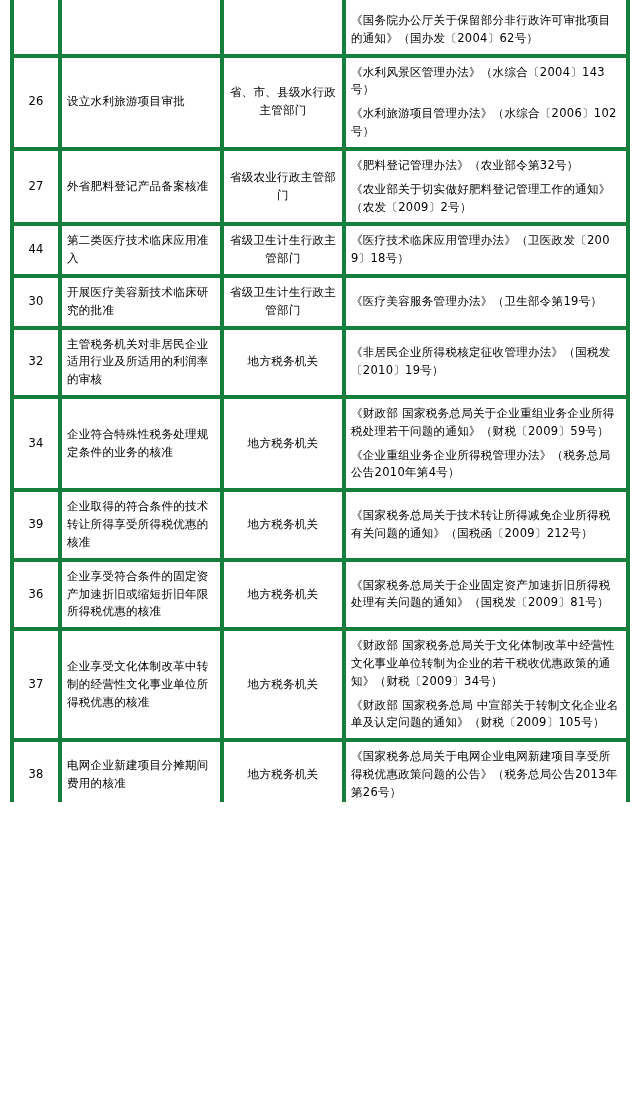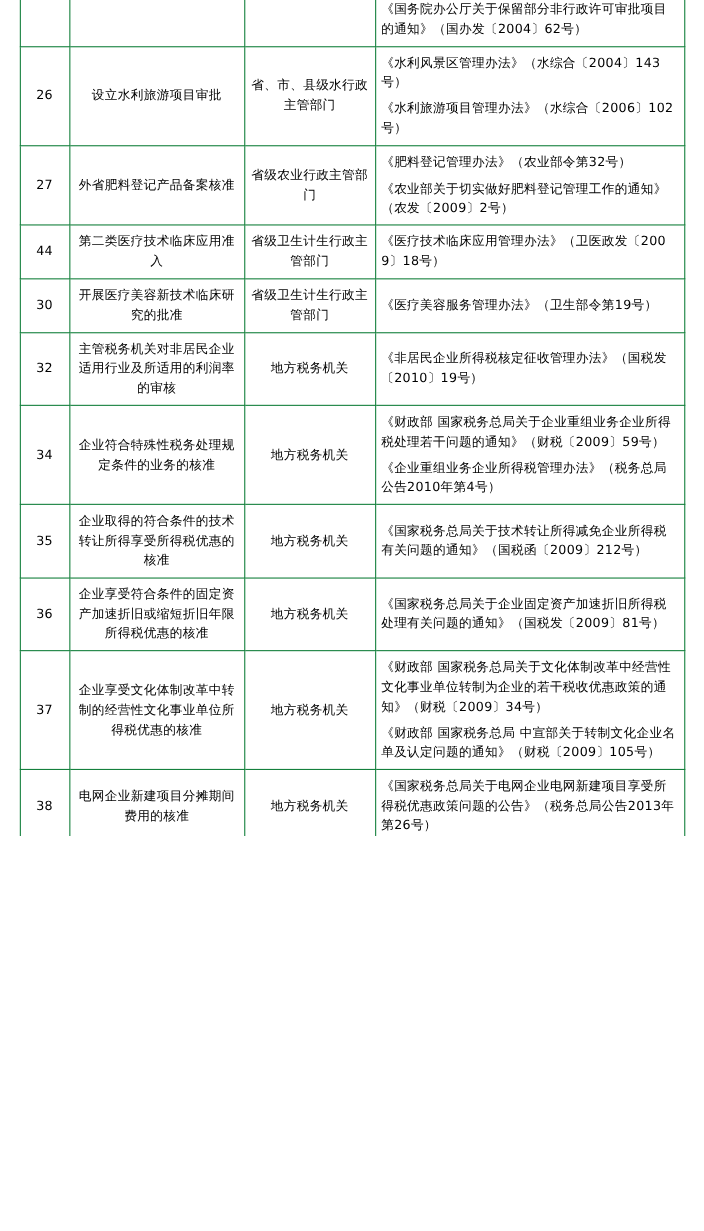--- a/index.html
+++ b/index.html
@@ -20,55 +20,55 @@
     box-sizing: border-box;
     padding: 0;
   }
   table.doc-table {
     border-collapse: collapse;
     width: 560px;
     margin: 0 auto;
     table-layout: fixed;
   }
   table.doc-table td {
-    border: 1px solid #15803d;
+    border: 4px solid #15803d;
     vertical-align: middle;
     padding: 6px 5px;
     font-size: 11.5px;
     line-height: 1.55;
     letter-spacing: 0.3px;
     word-break: break-all;
   }
   td.col-num {
     width: 34px;
     text-align: center;
     font-size: 12px;
   }
   td.col-item {
     width: 148px;
-    text-align: center;
+    text-align: left;
   }
   td.col-dept {
     width: 108px;
     text-align: center;
   }
   td.col-basis {
     width: 270px;
     text-align: left;
   }
   td.col-basis p {
     margin: 0 0 6px 0;
   }
   td.col-basis p:last-child {
     margin-bottom: 0;
   }
   
   tr.partial-top td {
     border-top: none;
-    padding-top: 0;
+    padding-top: 12px;
   }
   tr.partial-bottom td {
     border-bottom: none;
     padding-bottom: 0;
   }
 </style>
 </head>
 <body>
 
 <div class="page">
@@ -127,21 +127,21 @@
         <tr>
           <td class="col-num">34</td>
           <td class="col-item">企业符合特殊性税务处理规定条件的业务的核准</td>
           <td class="col-dept">地方税务机关</td>
           <td class="col-basis">
             <p>《财政部 国家税务总局关于企业重组业务企业所得税处理若干问题的通知》（财税〔2009〕59号）</p>
             <p>《企业重组业务企业所得税管理办法》（税务总局公告2010年第4号）</p>
           </td>
         </tr>
         <tr>
-          <td class="col-num">35</td>
+          <td class="col-num">39</td>
           <td class="col-item">企业取得的符合条件的技术转让所得享受所得税优惠的核准</td>
           <td class="col-dept">地方税务机关</td>
           <td class="col-basis">
             <p>《国家税务总局关于技术转让所得减免企业所得税有关问题的通知》（国税函〔2009〕212号）</p>
           </td>
         </tr>
         <tr>
           <td class="col-num">36</td>
           <td class="col-item">企业享受符合条件的固定资产加速折旧或缩短折旧年限所得税优惠的核准</td>
           <td class="col-dept">地方税务机关</td>

